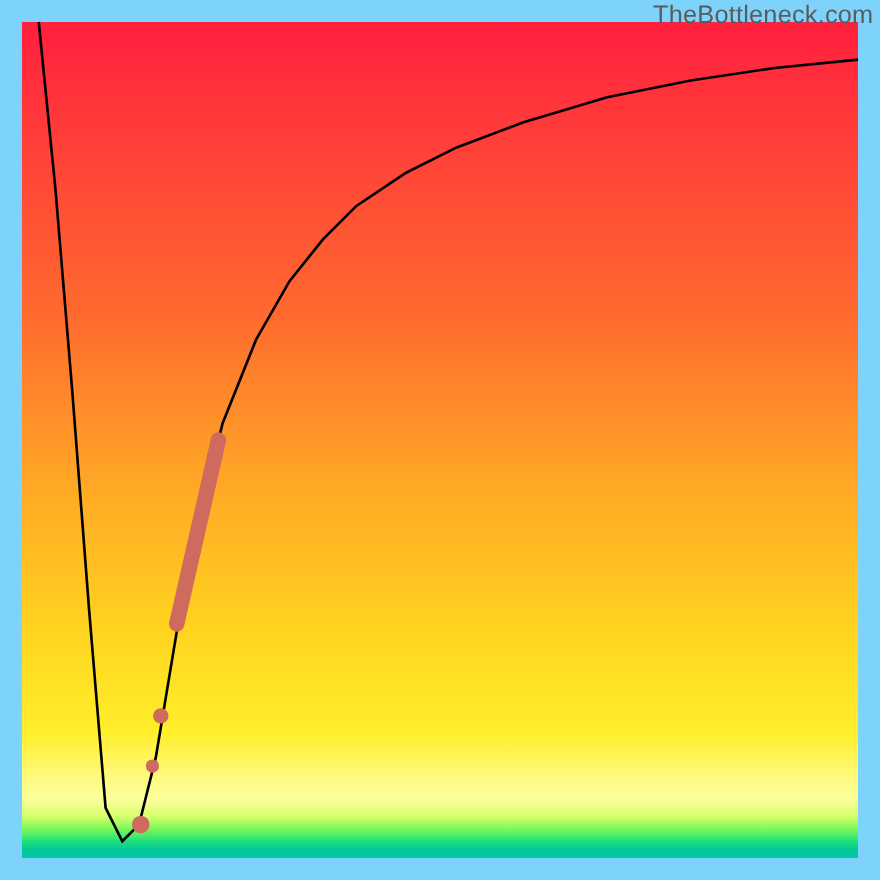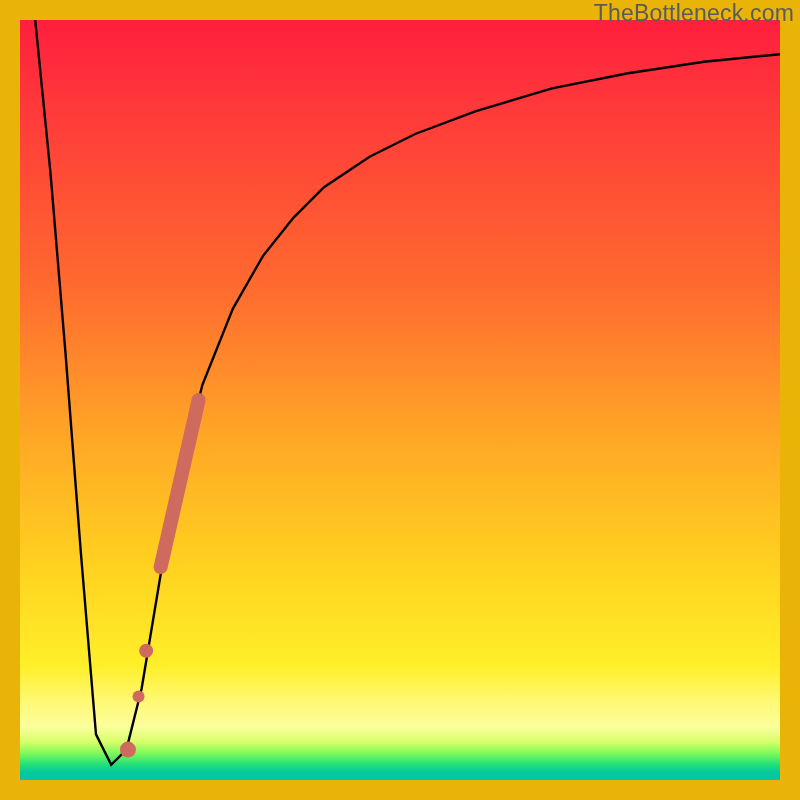--- a/index.html
+++ b/index.html
@@ -7,21 +7,21 @@
     padding: 0;
     width: 800px;
     height: 800px;
     background: #000;
     overflow: hidden;
   }
   .frame {
     position: absolute;
     left: 0; top: 0;
     width: 800px; height: 800px;
-    background: #eab308;
+    background: #7dd3fc;
   }
   .plot {
     position: absolute;
     left: 20px;
     top: 20px;
     width: 760px;
     height: 760px;
     
     background: linear-gradient(
       to bottom,

